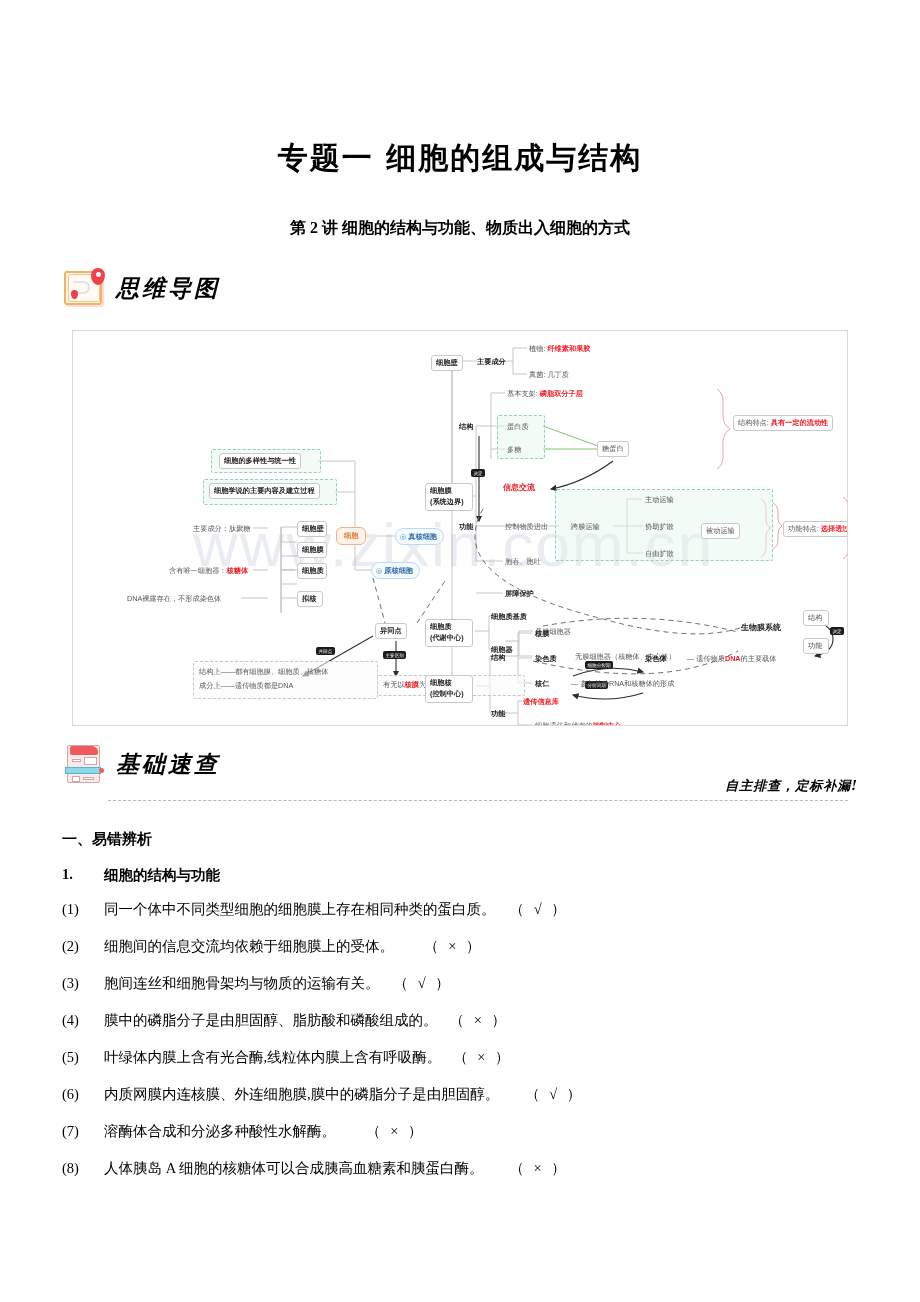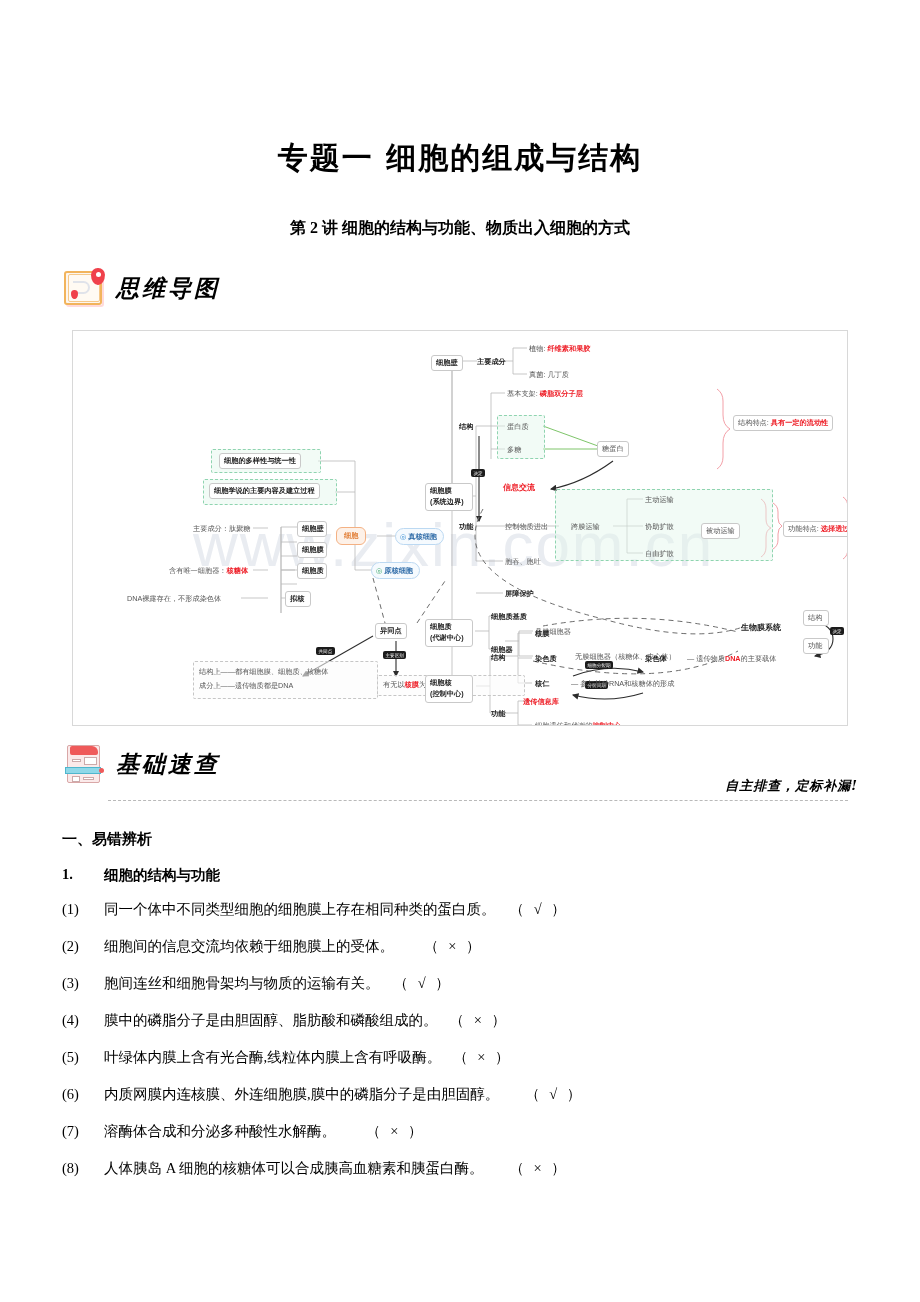--- a/index.html
+++ b/index.html
@@ -306,21 +306,21 @@
     <div class="node pill" style="left:298px; top:231px;">
       <span style="color:#3aa86a;">◎</span> <span>原核细胞</span>
     </div>
     <div class="node pill" style="left:322px; top:197px;">
       <span style="color:#3b8fd4;">◎</span> <span>真核细胞</span>
     </div>
 
     <div class="node boxed b" style="left:224px; top:190px; width:30px;">细胞壁</div>
     <div class="node boxed b" style="left:224px; top:211px; width:30px;">细胞膜</div>
     <div class="node boxed b" style="left:224px; top:232px; width:30px;">细胞质</div>
-    <div class="node boxed b" style="left:212px; top:260px; width:26px;">拟核</div>
+    <div class="node boxed b" style="left:224px; top:260px; width:26px;">拟核</div>
 
     <div class="node plain" style="left:120px; top:193px;">主要成分：肽聚糖</div>
     <div class="node plain" style="left:96px; top:235px;">
       <span>含有唯一细胞器：</span><span class="red">核糖体</span>
     </div>
     <div class="node plain" style="left:54px; top:263px;">DNA裸露存在，不形成染色体</div>
 
     <div class="node boxed b" style="left:302px; top:292px;">异同点</div>
     <div class="badge" style="left:243px; top:316px;">共同点</div>
     <div class="badge" style="left:310px; top:320px;">主要区别</div>

